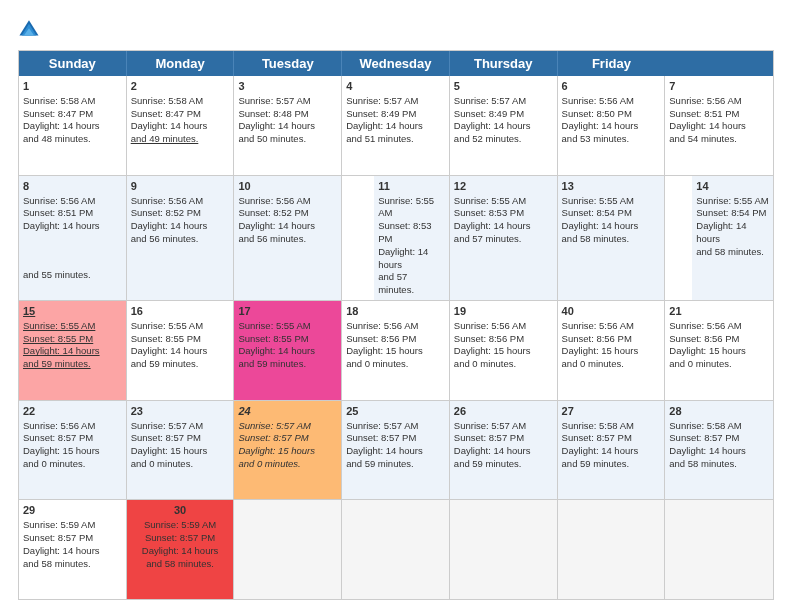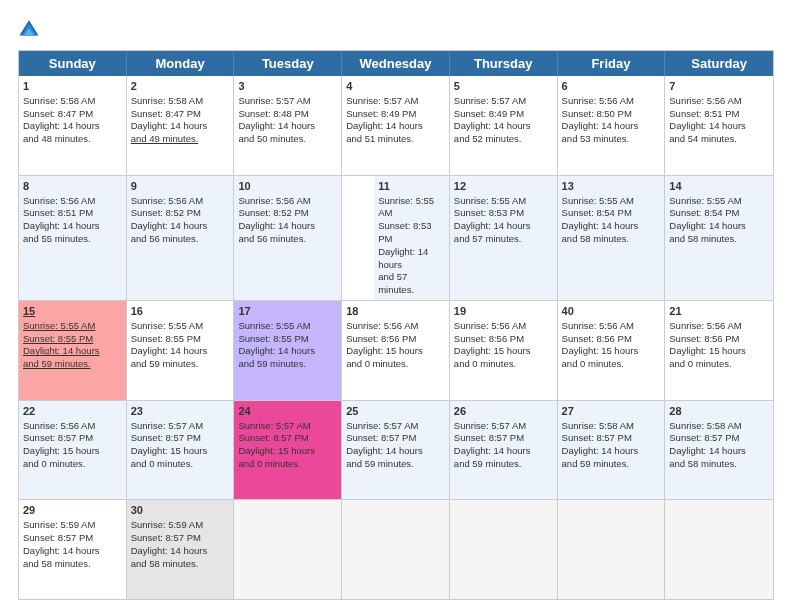--- a/index.html
+++ b/index.html
@@ -147,21 +147,20 @@
   </div>
 
   <div class="calendar">
     <div class="cal-header">
     <div class="cal-header-cell">Sunday</div>
         <div class="cal-header-cell">Monday</div>
         <div class="cal-header-cell">Tuesday</div>
         <div class="cal-header-cell">Wednesday</div>
         <div class="cal-header-cell">Thursday</div>
         <div class="cal-header-cell">Friday</div>
-        <div class="cal-header-cell">Saturday</div>
       </div>
     <div class="cal-body">
     <div class="cal-row">
           <div class="cal-cell" style="background: rgb(255, 255, 255);">
             <span class="day-num">1</span>
             <span style="display: block;">Sunrise: 5:58 AM</span>
             <span style="display: block;">Sunset: 8:47 PM</span>
             <span style="display: block;">Daylight: 14 hours</span>
             <span style="display: block;">and 48 minutes.</span>
           </div>
@@ -207,21 +206,21 @@
             <span style="display: block;">Daylight: 14 hours</span>
             <span style="display: block;">and 54 minutes.</span>
           </div>
         </div>
         <div class="cal-row">
           <div class="cal-cell" style="background: rgb(237, 243, 250);">
             <span class="day-num">8</span>
             <span style="display: block;">Sunrise: 5:56 AM</span>
             <span style="display: block;">Sunset: 8:51 PM</span>
             <span style="display: block;">Daylight: 14 hours</span>
-            <span style="display: block;">and 55 minutes.</span>
+            <span style="display: block; margin-top: 36px;">and 55 minutes.</span>
           </div>
           <div class="cal-cell" style="background: rgb(237, 243, 250);">
             <span class="day-num">9</span>
             <span style="display: block;">Sunrise: 5:56 AM</span>
             <span style="display: block;">Sunset: 8:52 PM</span>
             <span style="display: block;">Daylight: 14 hours</span>
             <span style="display: block;">and 56 minutes.</span>
           </div>
           <div class="cal-cell" style="background: rgb(237, 243, 250);">
             <span class="day-num">10</span>
@@ -244,21 +243,21 @@
             <span style="display: block;">Daylight: 14 hours</span>
             <span style="display: block;">and 57 minutes.</span>
           </div>
           <div class="cal-cell" style="background: rgb(237, 243, 250);">
             <span class="day-num">13</span>
             <span style="display: block;">Sunrise: 5:55 AM</span>
             <span style="display: block;">Sunset: 8:54 PM</span>
             <span style="display: block;">Daylight: 14 hours</span>
             <span style="display: block;">and 58 minutes.</span>
           </div>
-          <div class="cal-cell" style="background: rgb(237, 243, 250);">
+          <div class="cal-cell" style="background: rgb(237, 243, 250); margin-left: 27px;">
             <span class="day-num">14</span>
             <span style="display: block;">Sunrise: 5:55 AM</span>
             <span style="display: block;">Sunset: 8:54 PM</span>
             <span style="display: block;">Daylight: 14 hours</span>
             <span style="display: block;">and 58 minutes.</span>
           </div>
         </div>
         <div class="cal-row">
           <div class="cal-cell" style="background: #fca5a5; text-decoration: underline;">
             <span class="day-num">15</span>
@@ -267,21 +266,21 @@
             <span style="display: block;">Daylight: 14 hours</span>
             <span style="display: block;">and 59 minutes.</span>
           </div>
           <div class="cal-cell" style="background: rgb(255, 255, 255);">
             <span class="day-num">16</span>
             <span style="display: block;">Sunrise: 5:55 AM</span>
             <span style="display: block;">Sunset: 8:55 PM</span>
             <span style="display: block;">Daylight: 14 hours</span>
             <span style="display: block;">and 59 minutes.</span>
           </div>
-          <div class="cal-cell" style="background: #c4b5fd;">
+          <div class="cal-cell" style="background: #ec4899;">
             <span class="day-num">17</span>
             <span style="display: block;">Sunrise: 5:55 AM</span>
             <span style="display: block;">Sunset: 8:55 PM</span>
             <span style="display: block;">Daylight: 14 hours</span>
             <span style="display: block;">and 59 minutes.</span>
           </div>
           <div class="cal-cell" style="background: rgb(255, 255, 255);">
             <span class="day-num">18</span>
             <span style="display: block;">Sunrise: 5:56 AM</span>
             <span style="display: block;">Sunset: 8:56 PM</span>
@@ -318,21 +317,21 @@
             <span style="display: block;">Daylight: 15 hours</span>
             <span style="display: block;">and 0 minutes.</span>
           </div>
           <div class="cal-cell" style="background: rgb(237, 243, 250);">
             <span class="day-num">23</span>
             <span style="display: block;">Sunrise: 5:57 AM</span>
             <span style="display: block;">Sunset: 8:57 PM</span>
             <span style="display: block;">Daylight: 15 hours</span>
             <span style="display: block;">and 0 minutes.</span>
           </div>
-          <div class="cal-cell" style="background: #ec4899;">
+          <div class="cal-cell" style="background: #fdba74; font-style: italic;">
             <span class="day-num">24</span>
             <span style="display: block;">Sunrise: 5:57 AM</span>
             <span style="display: block;">Sunset: 8:57 PM</span>
             <span style="display: block;">Daylight: 15 hours</span>
             <span style="display: block;">and 0 minutes.</span>
           </div>
           <div class="cal-cell" style="background: rgb(237, 243, 250);">
             <span class="day-num">25</span>
             <span style="display: block;">Sunrise: 5:57 AM</span>
             <span style="display: block;">Sunset: 8:57 PM</span>
@@ -362,21 +361,21 @@
           </div>
         </div>
         <div class="cal-row">
           <div class="cal-cell" style="background: rgb(255, 255, 255);">
             <span class="day-num">29</span>
             <span style="display: block;">Sunrise: 5:59 AM</span>
             <span style="display: block;">Sunset: 8:57 PM</span>
             <span style="display: block;">Daylight: 14 hours</span>
             <span style="display: block;">and 58 minutes.</span>
           </div>
-          <div class="cal-cell" style="background: #e5e5e5;">
+          <div class="cal-cell" style="background: #ef4444; text-align: center;">
             <span class="day-num">30</span>
             <span style="display: block;">Sunrise: 5:59 AM</span>
             <span style="display: block;">Sunset: 8:57 PM</span>
             <span style="display: block;">Daylight: 14 hours</span>
             <span style="display: block;">and 58 minutes.</span>
           </div>
           <div class="cal-cell empty"></div>
           <div class="cal-cell empty"></div>
           <div class="cal-cell empty"></div>
           <div class="cal-cell empty"></div>

